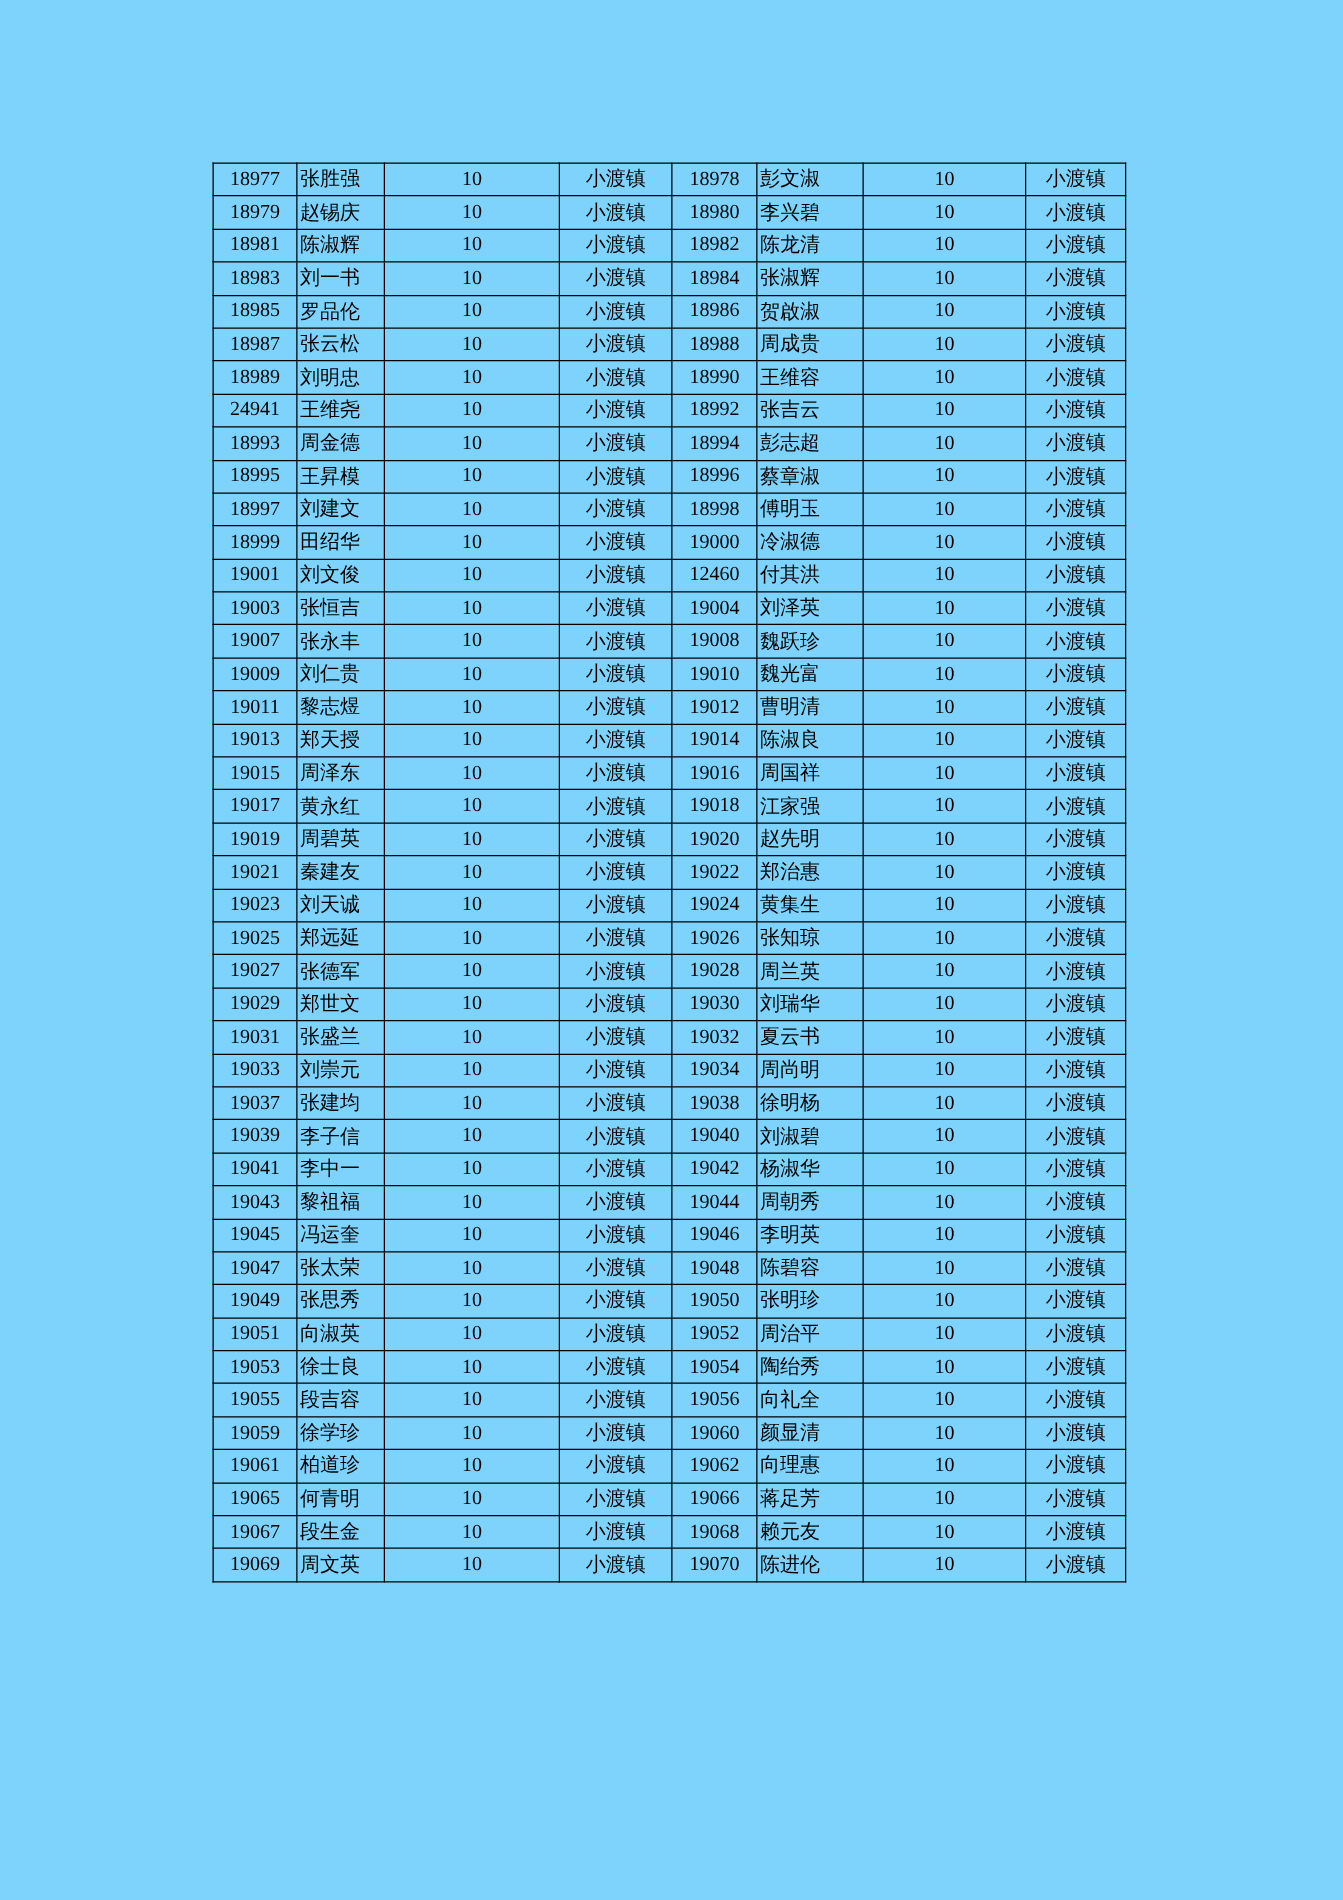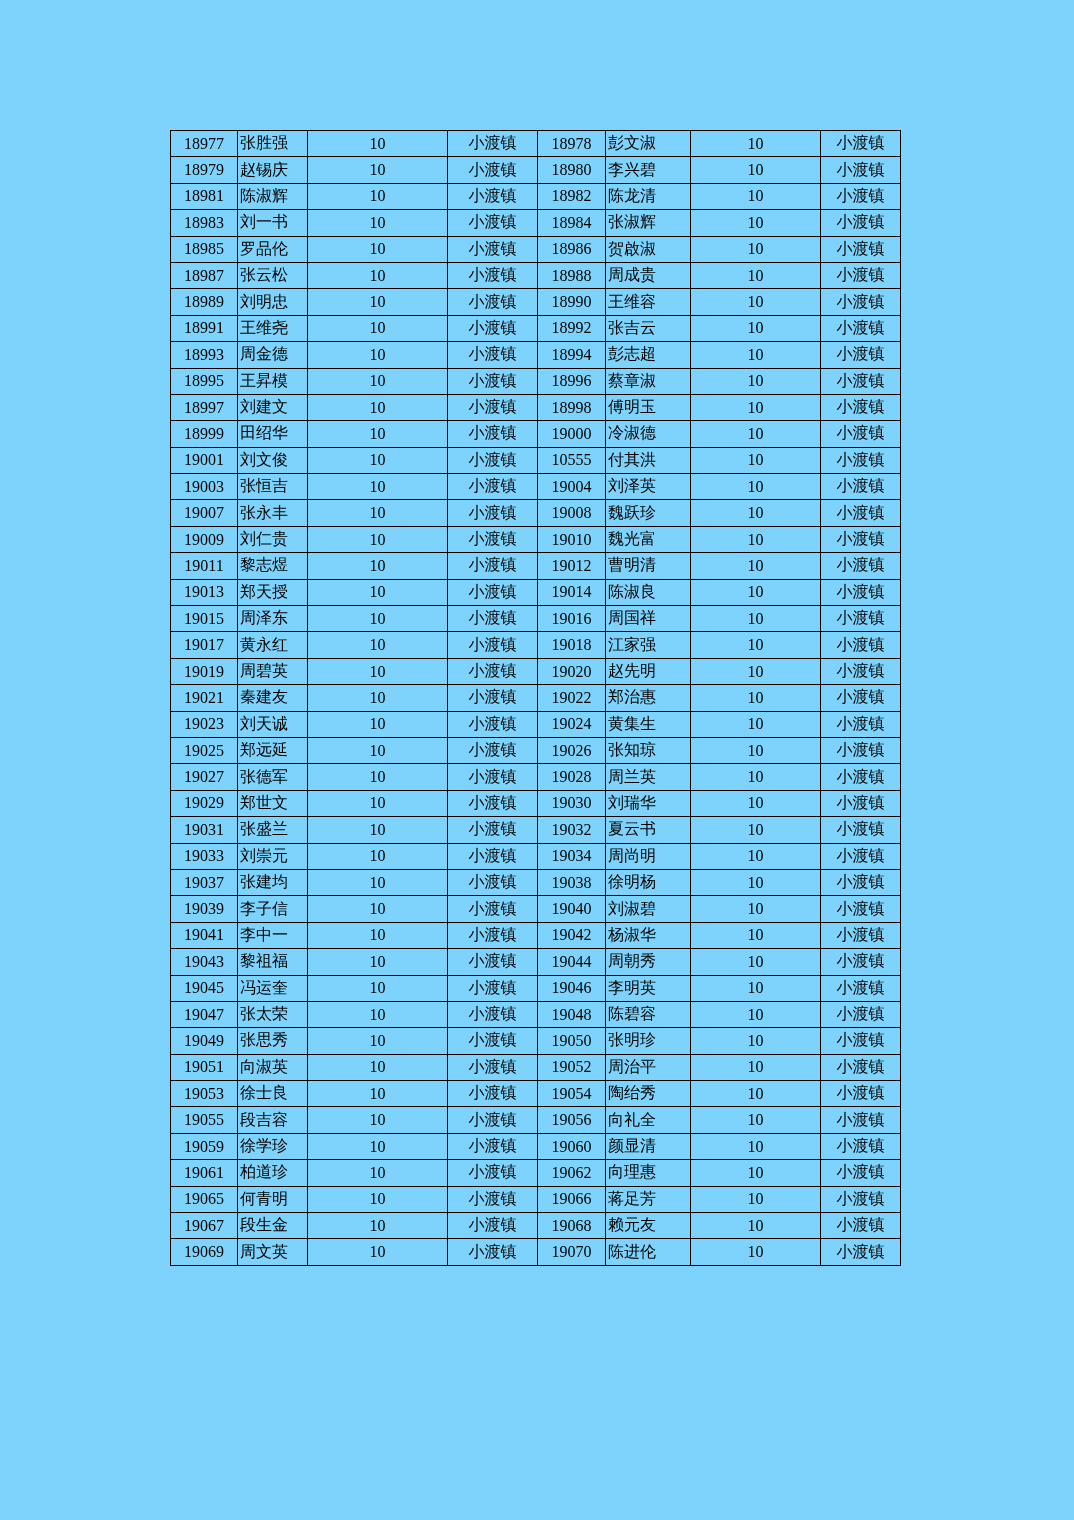--- a/index.html
+++ b/index.html
@@ -123,21 +123,21 @@
           <td>18989</td>
           <td class="name">刘明忠</td>
           <td>10</td>
           <td>小渡镇</td>
           <td>18990</td>
           <td class="name">王维容</td>
           <td>10</td>
           <td>小渡镇</td>
         </tr>
         <tr>
-          <td>18991</td>
+          <td>24941</td>
           <td class="name">王维尧</td>
           <td>10</td>
           <td>小渡镇</td>
           <td>18992</td>
           <td class="name">张吉云</td>
           <td>10</td>
           <td>小渡镇</td>
         </tr>
         <tr>
           <td>18993</td>
@@ -177,21 +177,21 @@
           <td>19000</td>
           <td class="name">冷淑德</td>
           <td>10</td>
           <td>小渡镇</td>
         </tr>
         <tr>
           <td>19001</td>
           <td class="name">刘文俊</td>
           <td>10</td>
           <td>小渡镇</td>
-          <td>10555</td>
+          <td>12460</td>
           <td class="name">付其洪</td>
           <td>10</td>
           <td>小渡镇</td>
         </tr>
         <tr>
           <td>19003</td>
           <td class="name">张恒吉</td>
           <td>10</td>
           <td>小渡镇</td>
           <td>19004</td>

